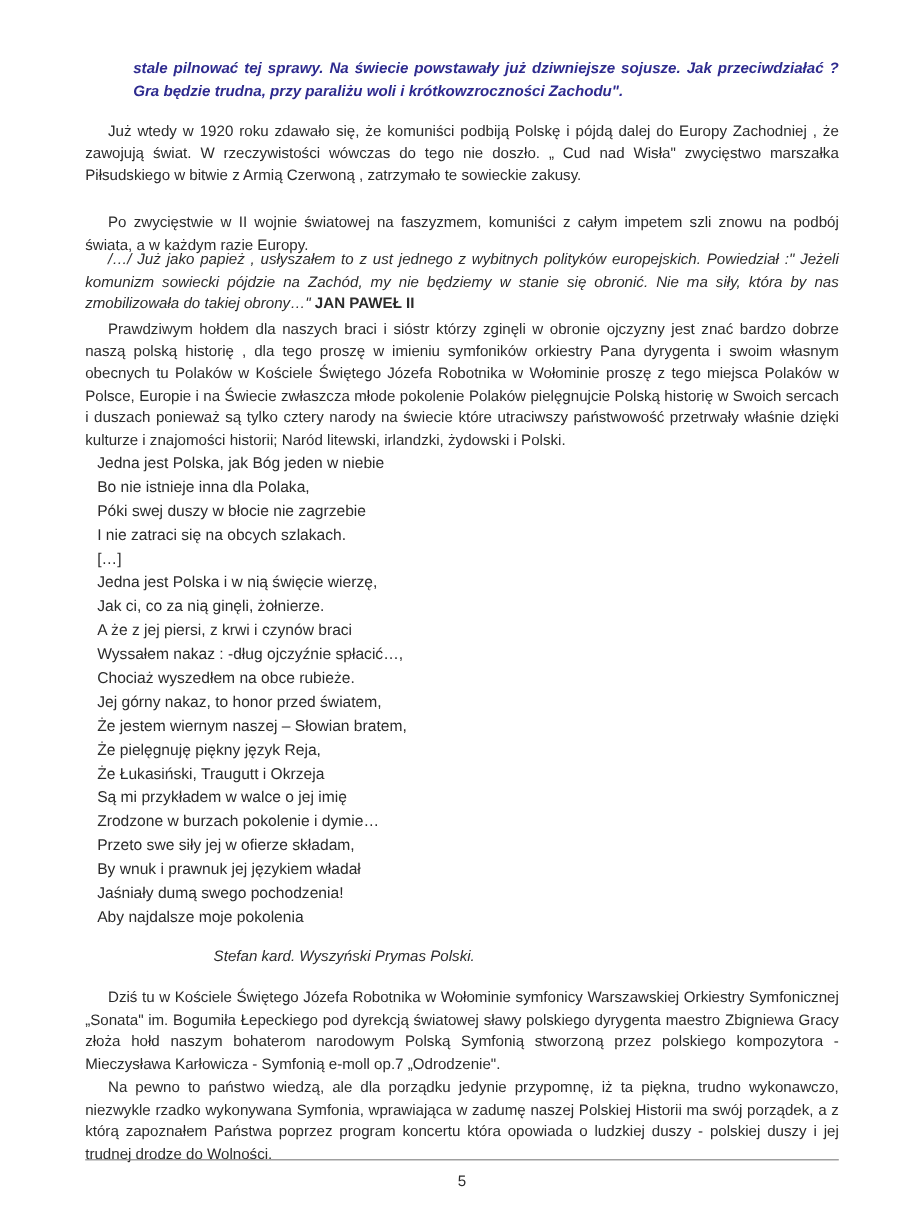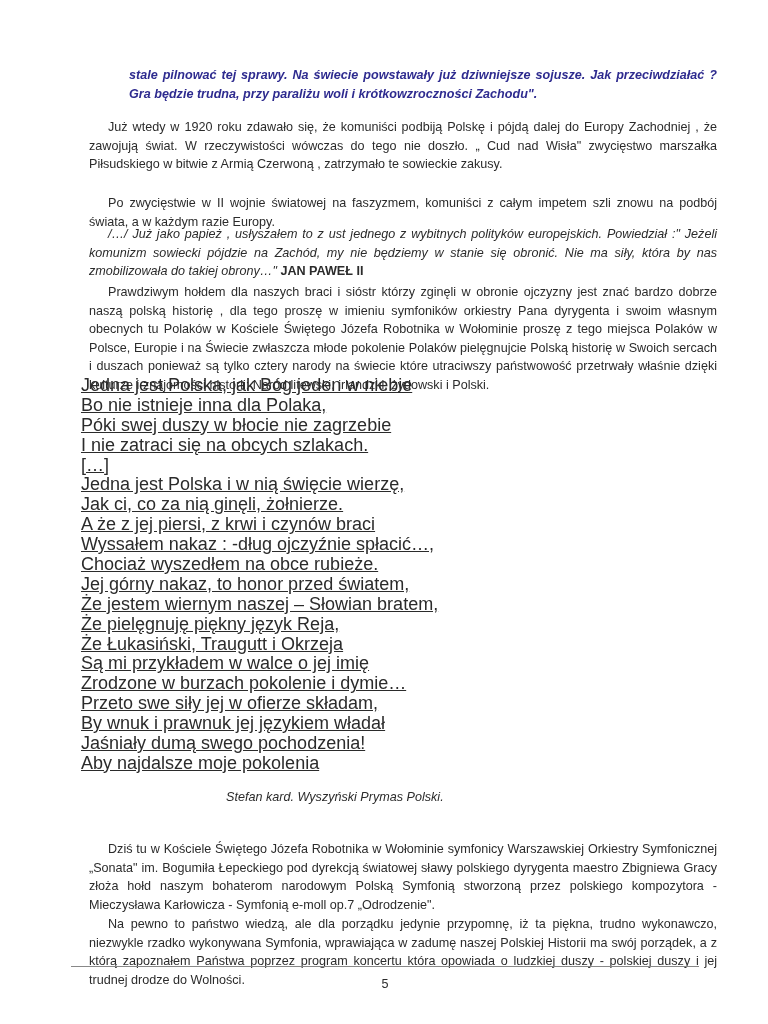--- a/index.html
+++ b/index.html
@@ -1,27 +1,27 @@
 <!DOCTYPE html>
 <html><head>
 <meta charset="utf-8">
 <style>
   html, body { margin: 0; padding: 0; background: #ffffff; }
   body { width: 768px; height: 1024px; position: relative; overflow: hidden;
          font-family: "Liberation Sans", "DejaVu Sans", sans-serif; color: #2b2b2b; }
   .page { position: absolute; left: 71px; top: 0; width: 628px; }
-  p { margin: 18px; font-size: 12.6px; line-height: 18.6px; text-align: justify; }
+  p { margin: 0; font-size: 12.6px; line-height: 18.6px; text-align: justify; }
   .quote-blue { position: absolute; left: 40px; top: 48px; width: 588px;
                 color: #2e2b8f; font-style: italic; font-weight: bold; }
   .para { position: absolute; left: 0; width: 628px; text-indent: 19px; }
   .italic { font-style: italic; }
   .bold { font-weight: bold; font-style: normal; }
   .poem { position: absolute; left: 10px; top: 376px; }
-  .poem .line { font-size: 18px; height: 19.9px; line-height: 19.9px; white-space: nowrap; text-decoration: underline; }
-  .poem-sig { position: absolute; left: 107px; top: 790px; font-style: italic; font-size: 12.6px; margin-left: 48px; }
+  .poem .line { font-size: 13px; height: 19.9px; line-height: 19.9px; white-space: nowrap; }
+  .poem-sig { position: absolute; left: 107px; top: 790px; font-style: italic; font-size: 12.6px; }
   .rule { position: absolute; left: 0; top: 966px; width: 628px; height: 1px; background: #888; }
   .page-num { position: absolute; left: 0; top: 977px; width: 628px; text-align: center; font-size: 12.6px; }
 </style>
 </head>
 <body>
 
 <div class="page">
 
   <p class="quote-blue">stale pilnować tej sprawy. Na świecie powstawały już dziwniejsze sojusze. Jak przeciwdziałać ?  Gra będzie trudna, przy paraliżu woli i krótkowzroczności Zachodu".</p>
 

